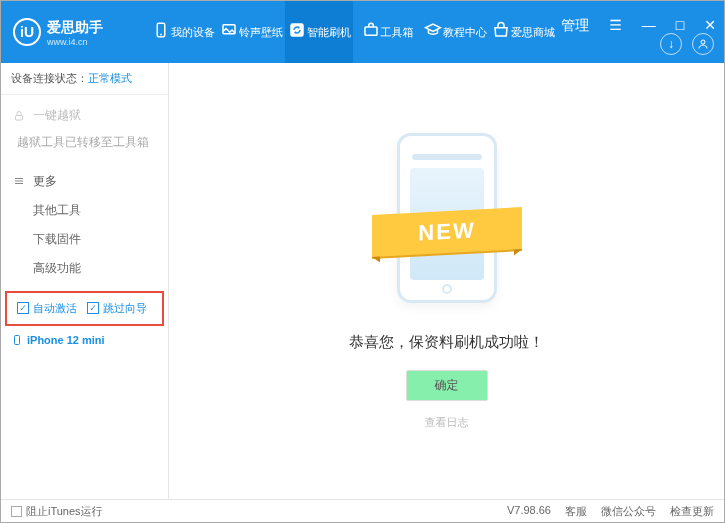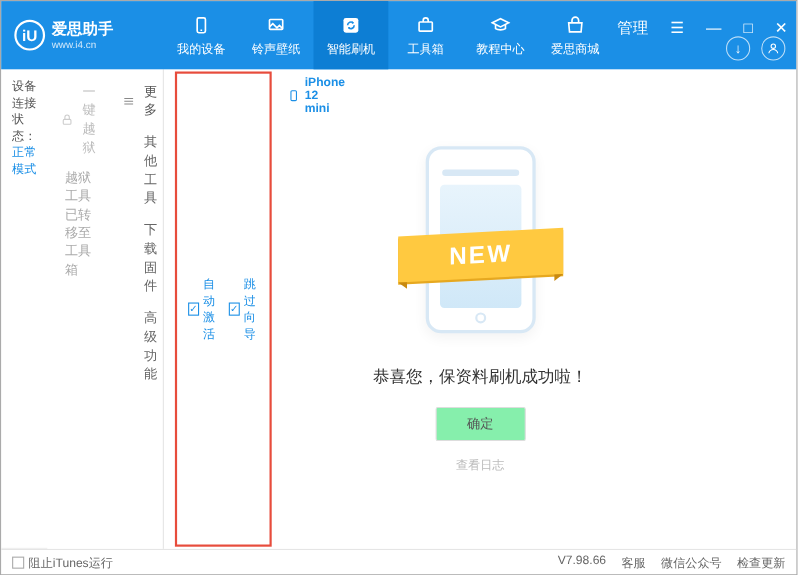--- a/index.html
+++ b/index.html
@@ -4,30 +4,30 @@
 <style>
 * { margin: 0; padding: 0; box-sizing: border-box; font-family: "Microsoft YaHei", sans-serif; }
 body { width: 725px; height: 523px; background: #fff; border: 1px solid #aaa; overflow: hidden; }
 
 .header { background: #1b8fe6; height: 62px; display: flex; align-items: center; color: #fff; position: relative; }
 .logo-area { display: flex; align-items: center; padding: 0 12px; width: 148px; }
 .logo-icon { width: 28px; height: 28px; border: 2px solid #fff; border-radius: 50%; display: flex; align-items: center; justify-content: center; font-weight: bold; font-size: 14px; margin-right: 6px; }
 .logo-text { font-size: 14px; font-weight: bold; }
 .logo-url { font-size: 9px; opacity: 0.8; display: block; }
 .topnav { display: flex; height: 100%; }
-.topnav-item { width: 68px; display: flex; flex-direction: column; align-items: center; justify-content: center; cursor: pointer; font-size: 11px; text-align: center; }
+.topnav-item { width: 68px; display: flex; flex-direction: row; align-items: center; justify-content: center; cursor: pointer; font-size: 11px; text-align: center; }
 .topnav-item.active { background: #0d7ed4; }
 .topnav-icon { width: 20px; height: 20px; margin-bottom: 4px; display: flex; align-items: center; justify-content: center; }
 .window-controls { position: absolute; right: 6px; top: 16px; display: flex; gap: 16px; font-size: 14px; }
 .wc { cursor: pointer; padding: 0 2px; }
 .header-right-icons { position: absolute; right: 10px; bottom: 8px; display: flex; gap: 10px; }
 .circ-icon { width: 22px; height: 22px; border: 1.5px solid rgba(255,255,255,0.7); border-radius: 50%; display: flex; align-items: center; justify-content: center; cursor: pointer; font-size: 12px; }
 
 .body-area { display: flex; height: 436px; }
-.sidebar { width: 148px; border-right: 1px solid #e5e5e5; display: flex; flex-direction: row; font-size: 12px; }
+.sidebar { width: 168px; border-right: 1px solid #e5e5e5; display: flex; flex-direction: column; font-size: 12px; }
 .conn-status { padding: 8px 10px; font-size: 11px; color: #555; border-bottom: 1px solid #eee; }
 .conn-status .mode { color: #1b8fe6; }
 .side-section { padding: 6px 0; }
 .side-head { display: flex; align-items: center; padding: 6px 12px; color: #555; gap: 8px; }
 .side-head.locked { color: #bbb; }
 .side-item { padding: 6px 10px 6px 32px; color: #666; cursor: pointer; }
 .side-item.active { background: #e8f3fd; color: #1b8fe6; border-left: 3px solid #1b8fe6; padding-left: 29px; }
 .side-note { padding: 4px 10px 4px 16px; color: #aaa; line-height: 1.4; }
 .checkbox-row { display: flex; gap: 10px; padding: 8px 10px; border: 2px solid #e74c3c; margin: 2px 4px; }
 .cb { display: flex; align-items: center; gap: 4px; color: #1b8fe6; cursor: pointer; font-size: 11px; }

